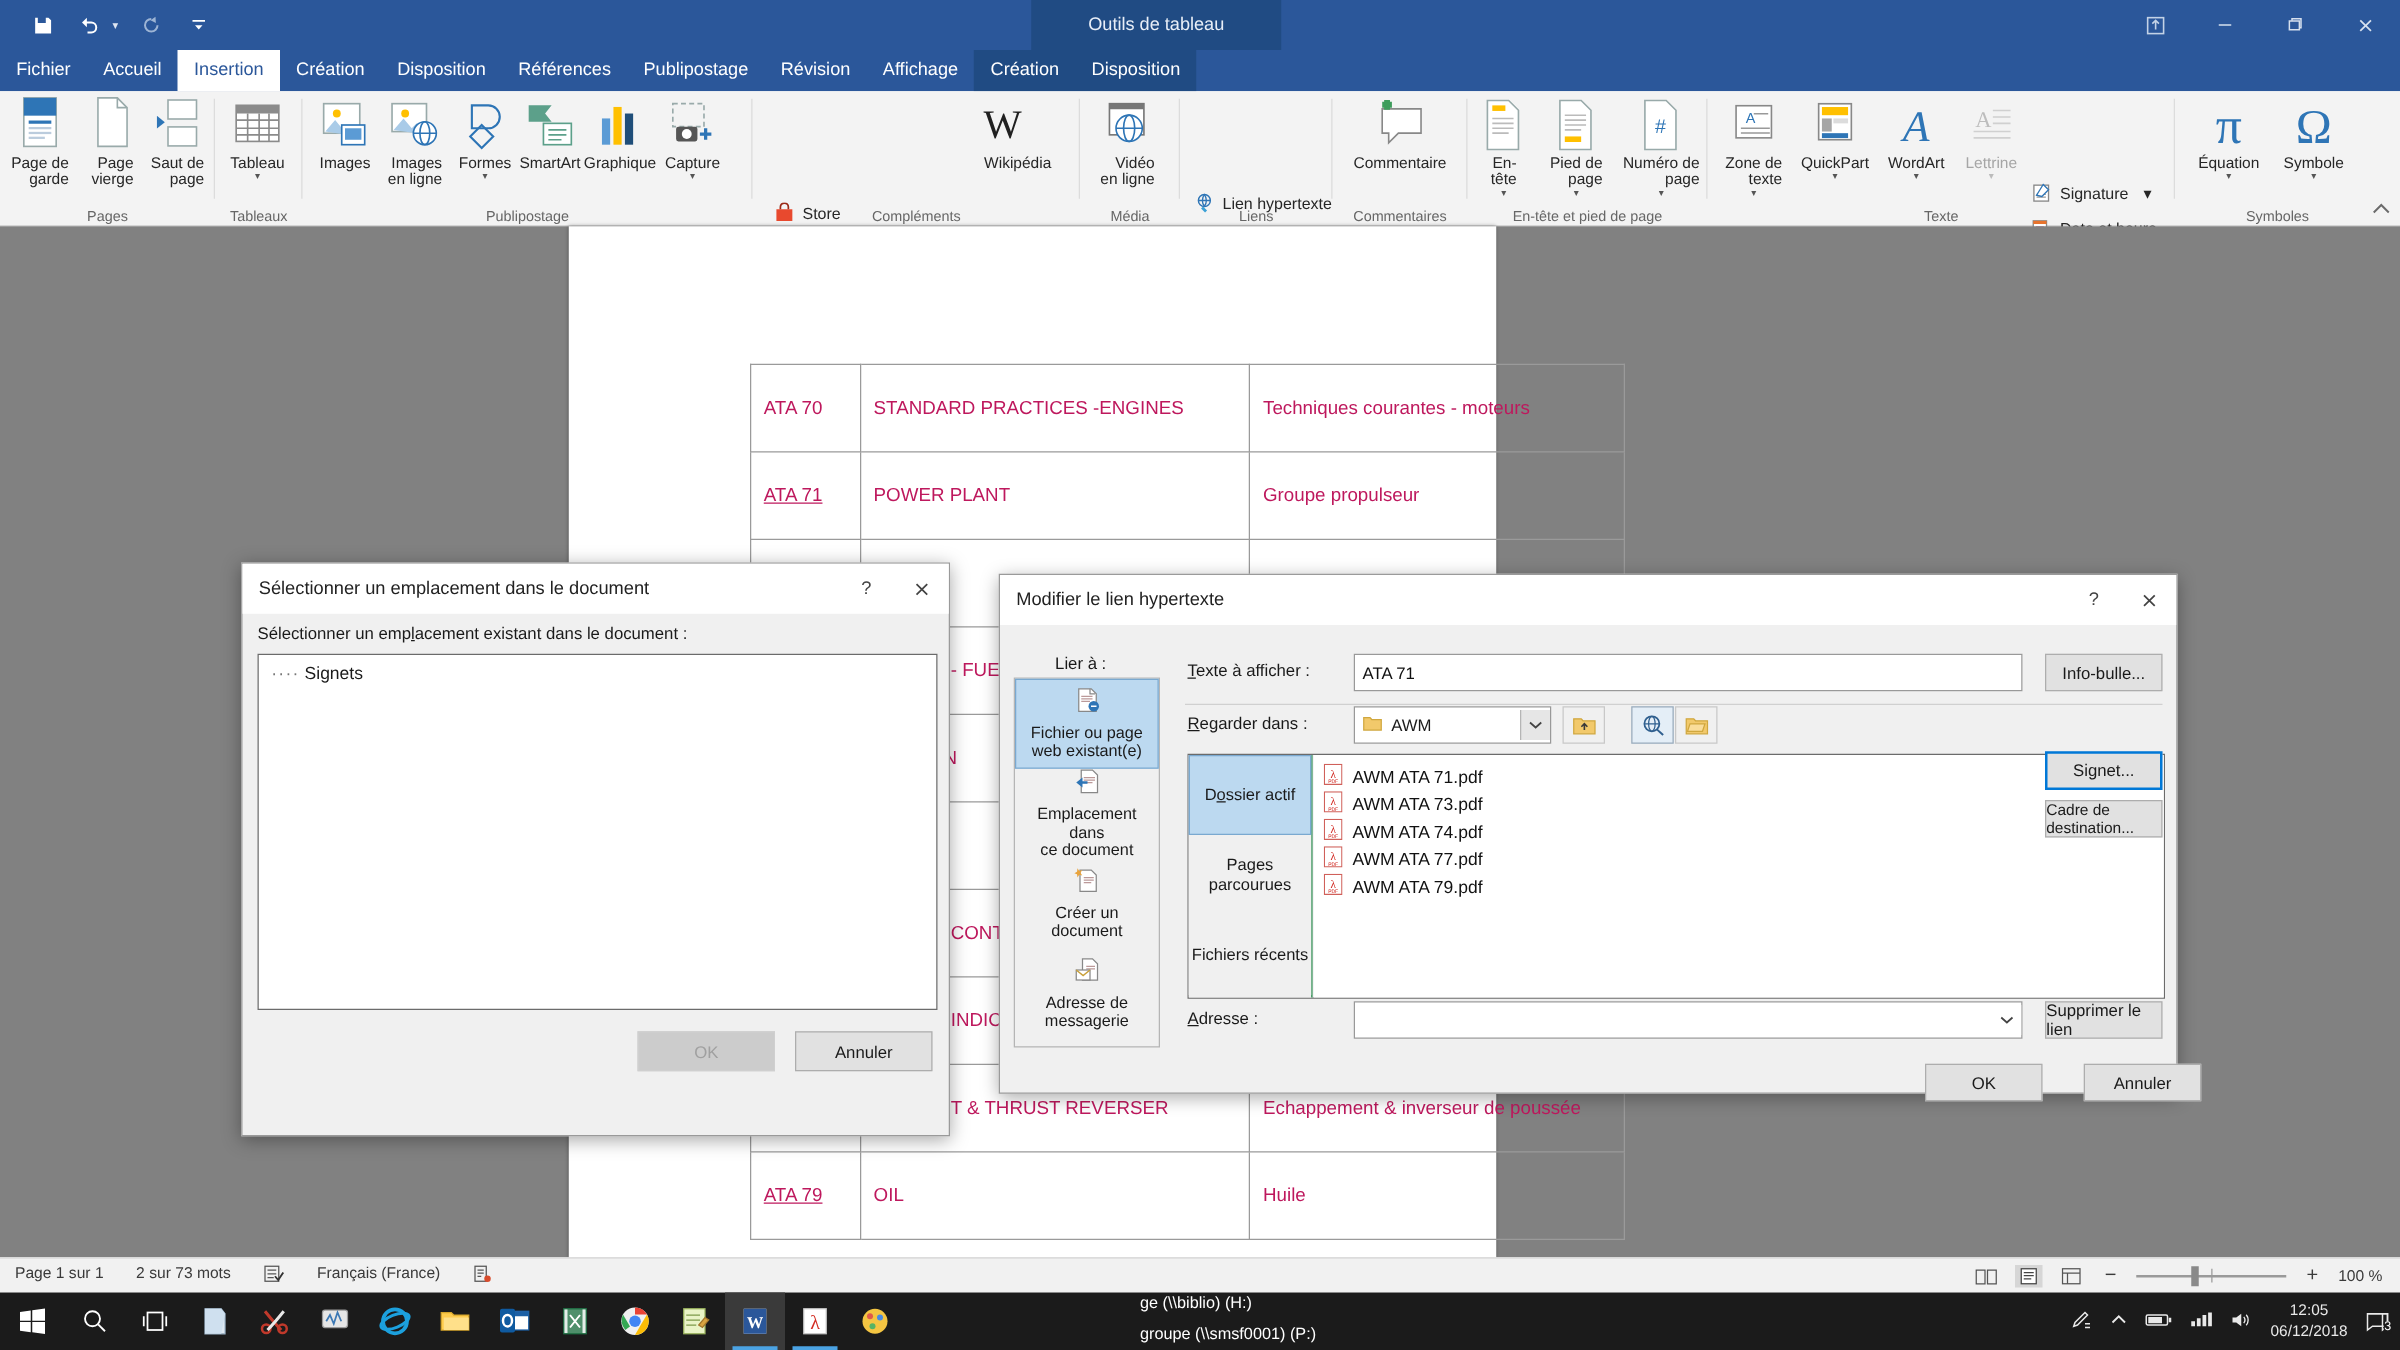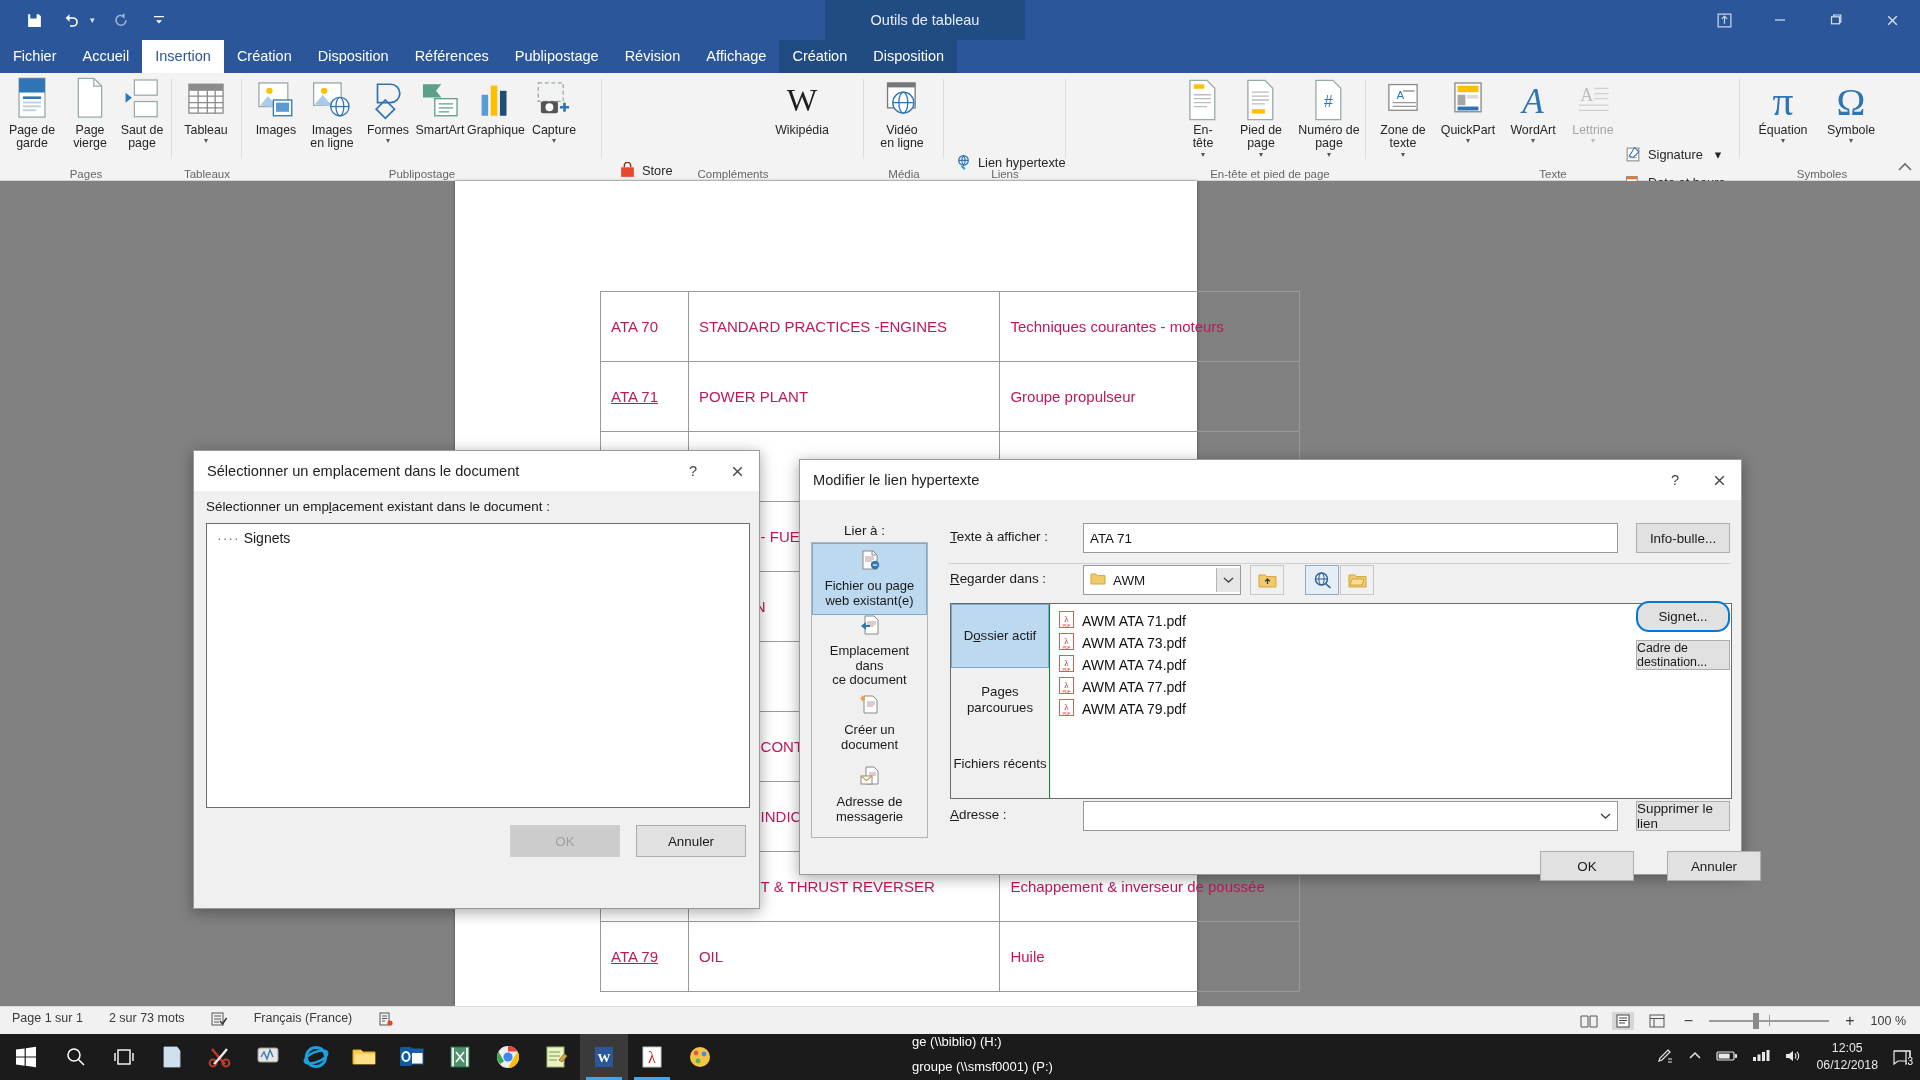--- a/index.html
+++ b/index.html
@@ -69,21 +69,21 @@
   }
   .rgroup .gsep {
     position: absolute; right: 0; top: 6px; bottom: 22px; width: 1px; background: #dcdcdc;
   }
   .bigbtn {
     position: absolute; top: 4px; display: flex; flex-direction: column; align-items: center;
     font-size: 12.4px; color: #262626; text-align: center; line-height: 1.08;
     width: 60px;
   }
   .bigbtn .ico { height: 44px; display: flex; align-items: flex-end; justify-content: center; margin-bottom: 3px; }
-  .bigbtn .lbl { white-space: pre-line; }
+  .bigbtn .lbl { white-space: pre-line; text-align: right; }
   .bigbtn .dd { font-size: 8px; color: #555; line-height: 7px; }
   .smallbtn {
     position: absolute; display: flex; align-items: center; gap: 6px;
     font-size: 12.8px; color: #262626; white-space: nowrap;
   }
   .smallbtn .sico { width: 18px; height: 18px; display: flex; align-items: center; justify-content: center; }
   .collapse-ribbon { position: absolute; right: 8px; top: 88px; color: #777; font-size: 12px; }
 
   
   .docarea {
@@ -478,20 +478,33 @@
               <rect x="6" y="4" width="8" height="9" fill="#fff" stroke="#777"></rect>
               <path stroke="#777" d="M7.5 6.5h5M7.5 8.5h5M7.5 10.5h3.4"></path>
             </svg>
         </span>
         <span>Renvoi</span>
       </div>
       <div class="glabel">Liens</div>
       <div class="gsep"></div>
     </div>
 
+    <div class="rgroup" style="left:1066px;width:108px">
+      <div class="bigbtn" style="left:13px;width:82px">
+        <span class="ico">
+          <svg width="44" height="42" viewBox="0 0 34 32">
+              <path d="M6 6h24v15H16l-6 6v-6H6z" fill="#fff" stroke="#888"></path>
+              <path d="M6 3.5h6M9 0.5v6" stroke="#3d9c5b" stroke-width="3.6"></path>
+            </svg>
+        </span>
+        <span class="lbl">Commentaire</span>
+      </div>
+      <div class="glabel">Commentaires</div>
+      <div class="gsep"></div>
+    </div>
 
     <div class="rgroup" style="left:1174px;width:192px">
       <div class="bigbtn" style="left:2px;width:54px">
         <span class="ico">
           <svg width="34" height="42" viewBox="0 0 26 32">
               <path d="M3 1h13l6 6v24H3z" fill="#fff" stroke="#9aa"></path>
               <rect x="6" y="4" width="8" height="3.4" fill="#ffc000"></rect>
               <path stroke="#bbb" d="M6 12h13M6 15h13M6 18h13M6 21h10"></path>
             </svg>
         </span>
@@ -1074,21 +1087,21 @@
     </div>
     <div class="combo" style="position:absolute;left:283px;top:341px;width:535px;height:30px;">
       <span class="txt"></span>
       <span class="arrow" style="background:#fff;border-left:none;">
         <svg width="11" height="8" viewBox="0 0 11 8">
             <path d="M1 2l4.5 4L10 2" fill="none" stroke="#444" stroke-width="1.4"></path>
           </svg>
       </span>
     </div>
 
-    <div class="btn focus" style="position:absolute;left:836px;top:141px;width:94px;height:31px;border-radius:13px;">Signet...</div>
+    <div class="btn focus" style="position:absolute;left:836px;top:141px;width:94px;height:31px;">Signet...</div>
     <div class="btn" style="position:absolute;left:836px;top:180px;width:94px;height:30px;font-size:12.4px;">Cadre de destination...</div>
     <div class="btn" style="position:absolute;left:836px;top:341px;width:94px;height:30px;">Supprimer le lien</div>
 
     <div class="btn" style="position:absolute;left:740px;top:391px;width:94px;height:30px;">OK</div>
     <div class="btn" style="position:absolute;left:867px;top:391px;width:94px;height:30px;">Annuler</div>
   </div>
 
   <div class="dialog" id="dlg-bookmark">
     <div class="dlg-title">
       <span>Sélectionner un emplacement dans le document</span>

